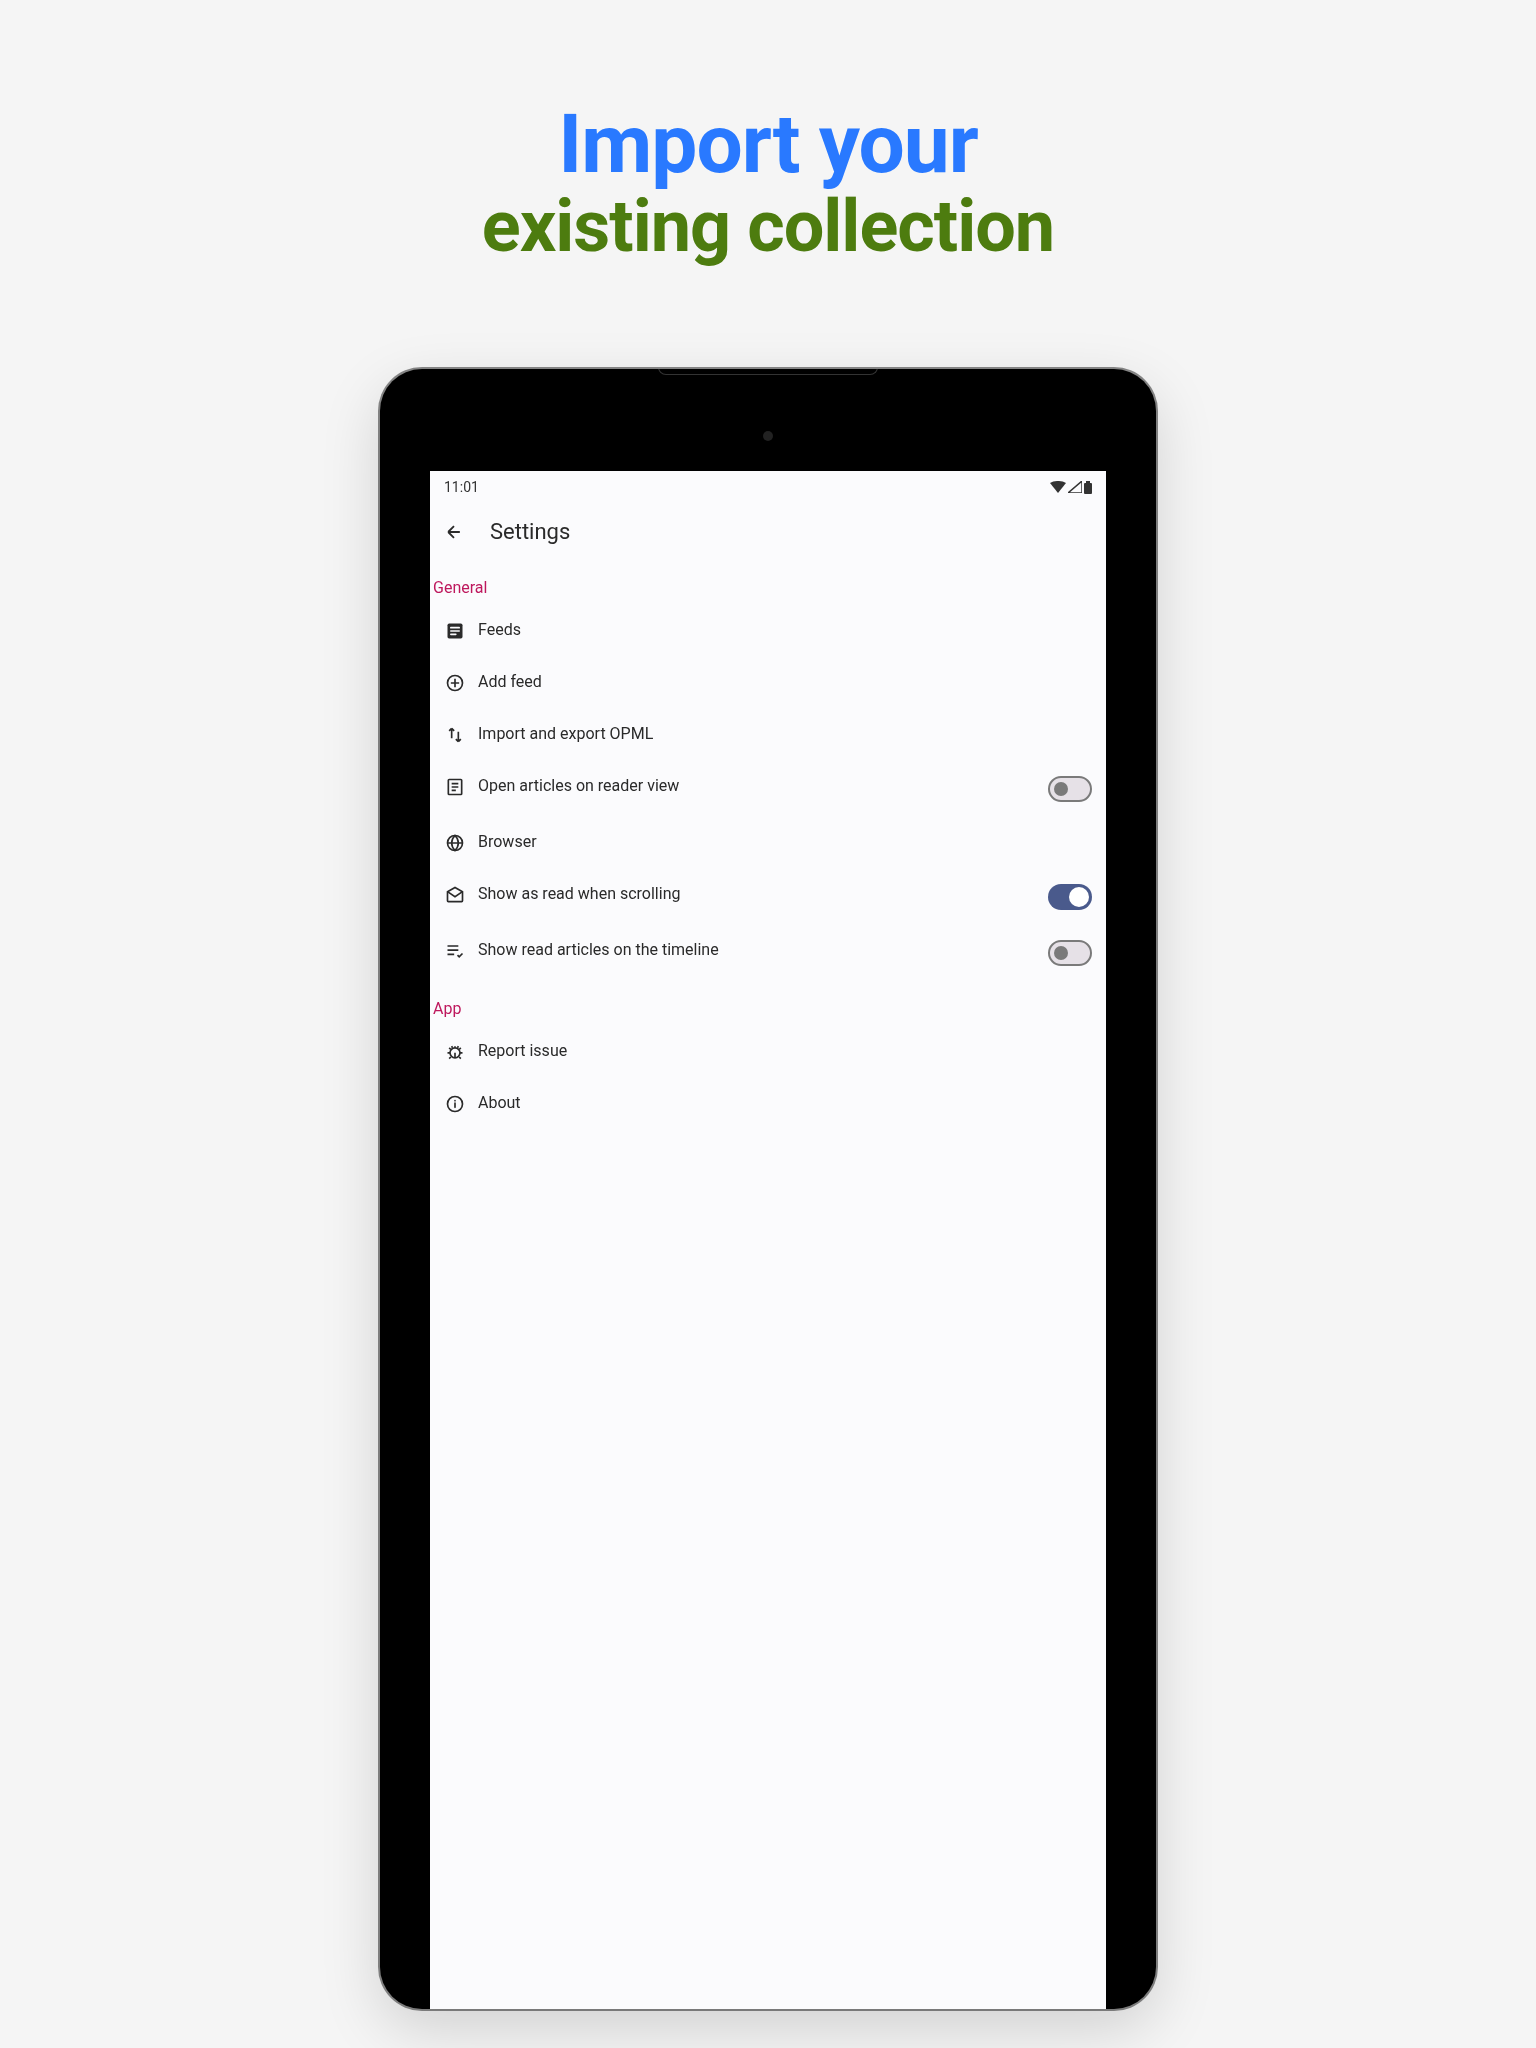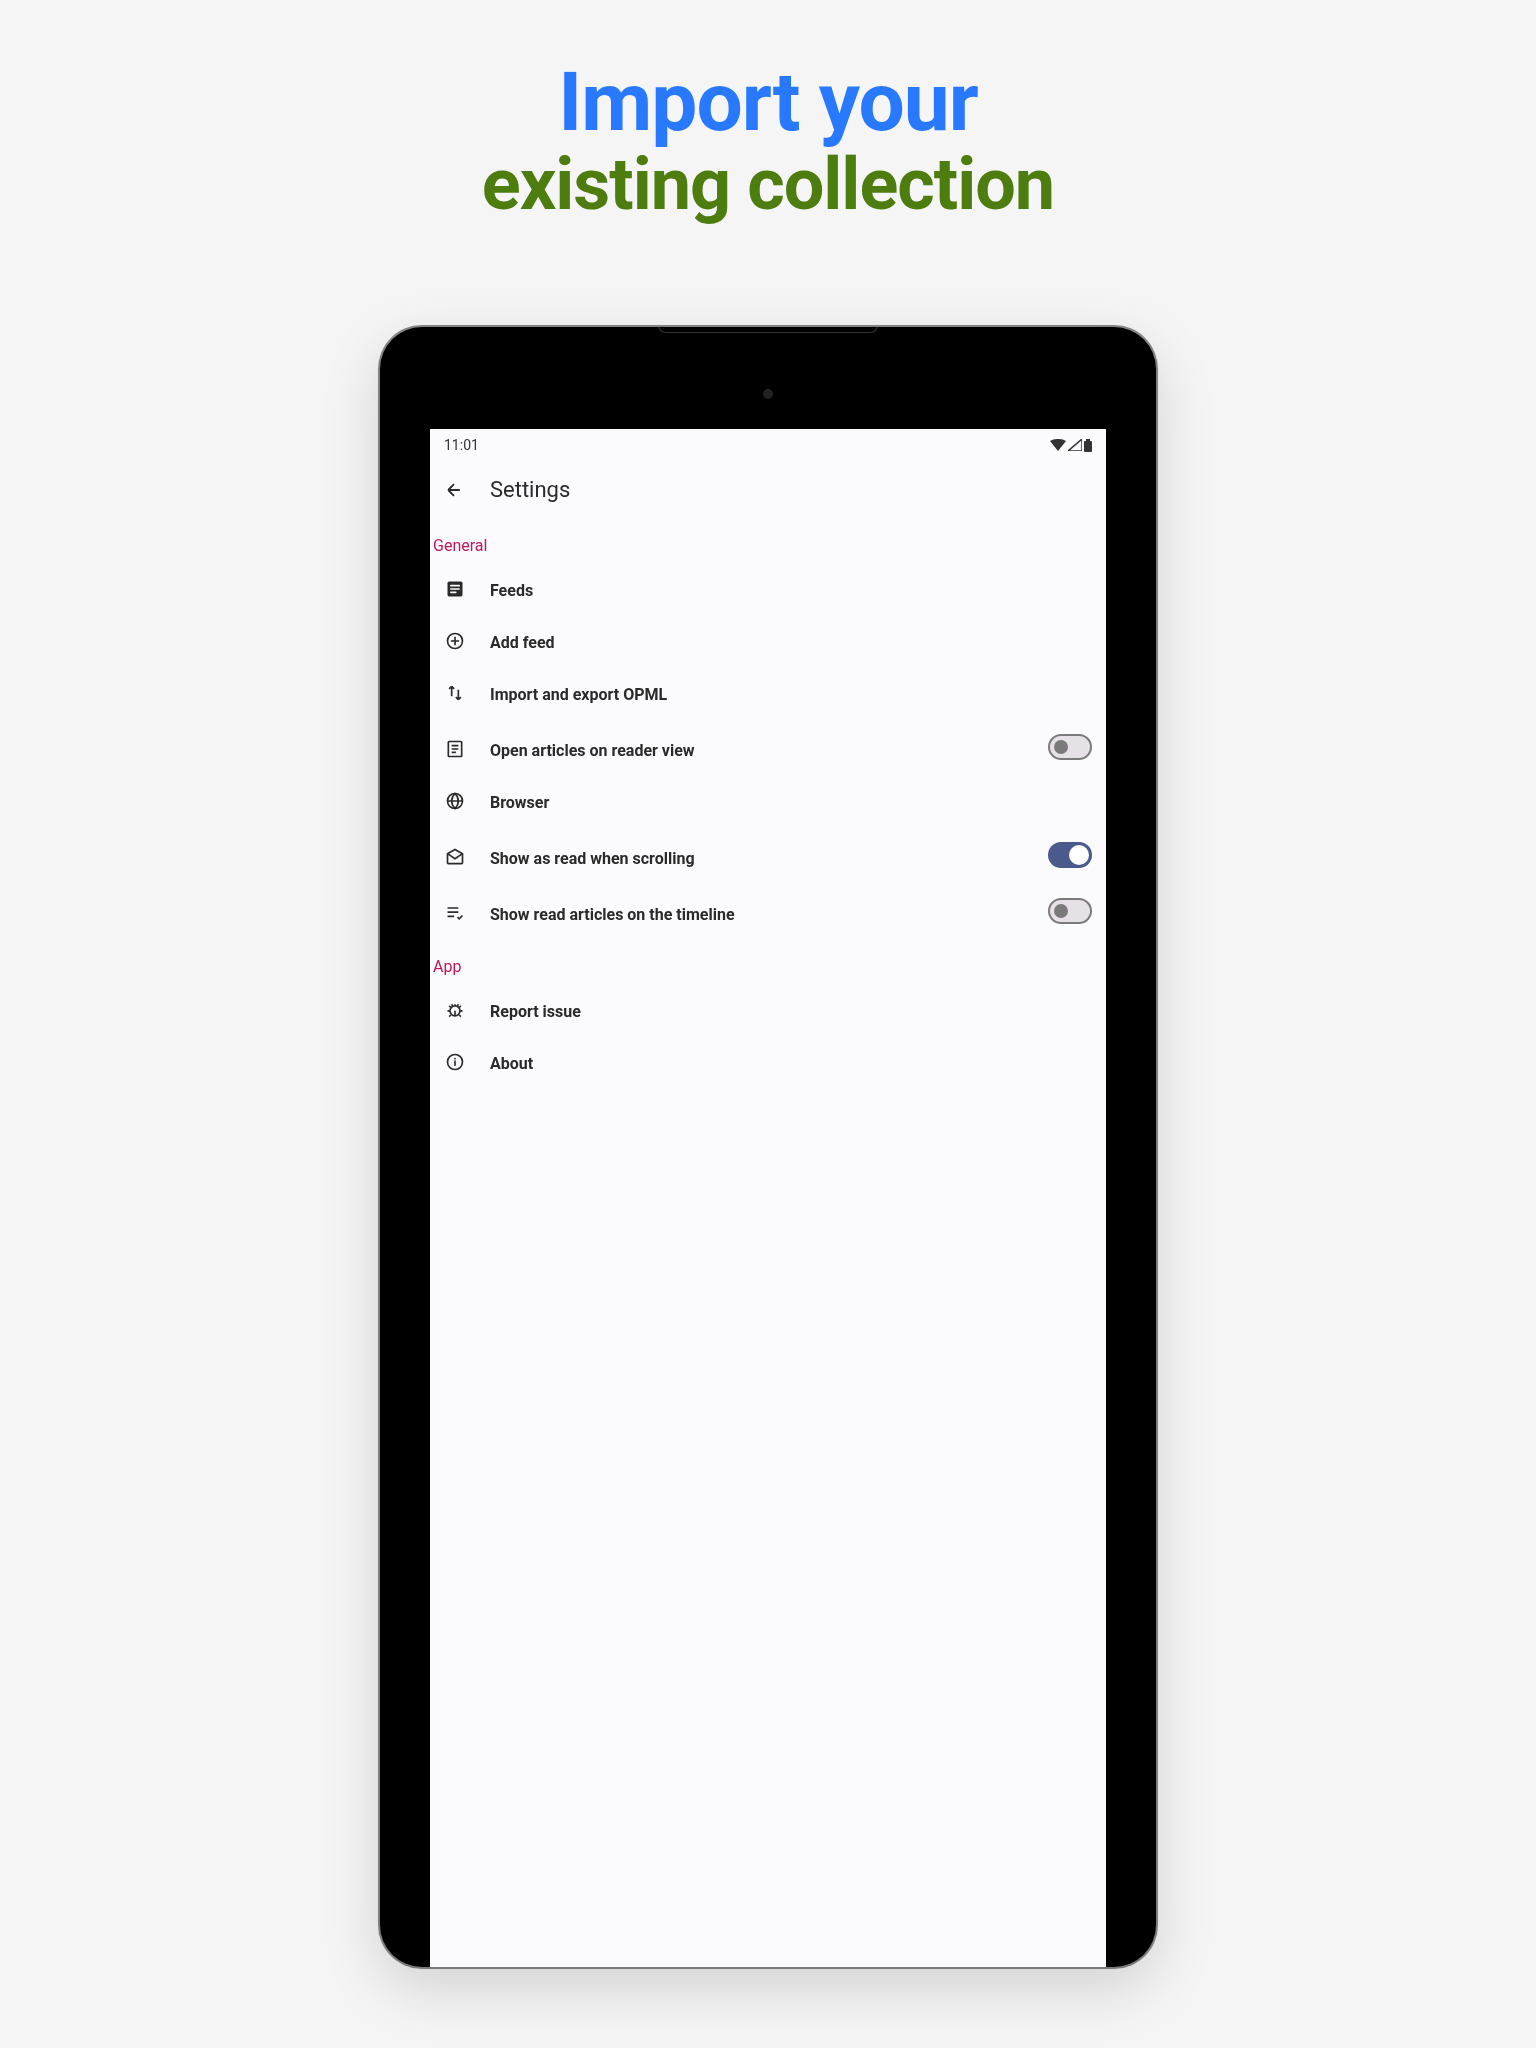--- a/index.html
+++ b/index.html
@@ -9,21 +9,21 @@
     }
     body {
       width: 1536px;
       height: 2048px;
       background: #f5f5f5;
       font-family: -apple-system, BlinkMacSystemFont, 'Segoe UI', Roboto, sans-serif;
       overflow: hidden;
     }
     .hero {
       text-align: center;
-      padding-top: 54px;
+      padding-top: 96px;
       padding-bottom: 100px;
     }
     .hero-line1 {
       font-size: 82px;
       font-weight: 700;
       color: #2979ff;
       letter-spacing: -1px;
     }
     .hero-line2 {
       font-size: 72px;
@@ -94,24 +94,23 @@
       color: #2a2a2a;
       font-weight: 400;
     }
     .section-header {
       font-size: 16px;
       color: #be185d;
       padding: 18px 14px 8px 3px;
     }
     .settings-item {
       display: flex;
-      align-items: flex-end;
+      align-items: flex-start;
       padding: 15px 14px;
-      gap: 24px;
-      font-weight: bold;
+      gap: 12px;
     }
     .settings-icon {
       width: 22px;
       height: 22px;
       display: flex;
       align-items: center;
       justify-content: center;
       flex-shrink: 0;
     }
     .settings-label {

